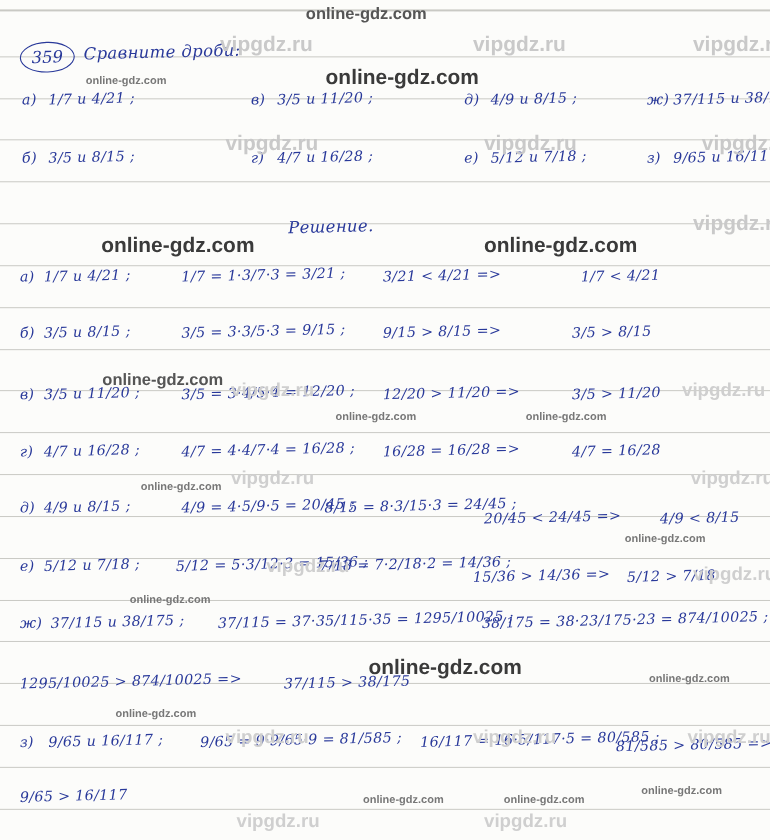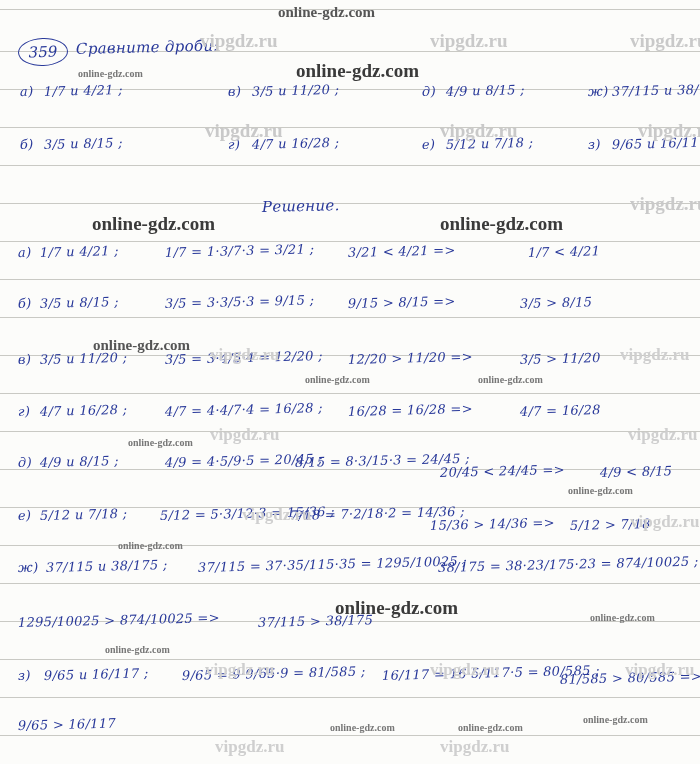--- a/index.html
+++ b/index.html
@@ -51,21 +51,21 @@
     font-family:"DejaVu Serif",serif;
     font-style:italic;
     font-size:15px;
     display:flex;align-items:center;justify-content:center;
     transform:rotate(-2deg);
   }
   
   .wm{
     position:absolute;
     color:#6d6d6d;
-    font-family:Liberation Serif, serif;
+    font-family:Liberation Sans, sans-serif;
     font-weight:bold;
     white-space:nowrap;
     pointer-events:none;
   }
   .wm.small{font-size:10px;color:#777;font-weight:bold;}
   .wm.mid{font-size:15px;color:#555;}
   .wm.big{font-size:19px;color:#3a3a3a;}
   .wm.faint{
     font-size:19px;color:#c9c9c9;font-weight:bold;
   }

